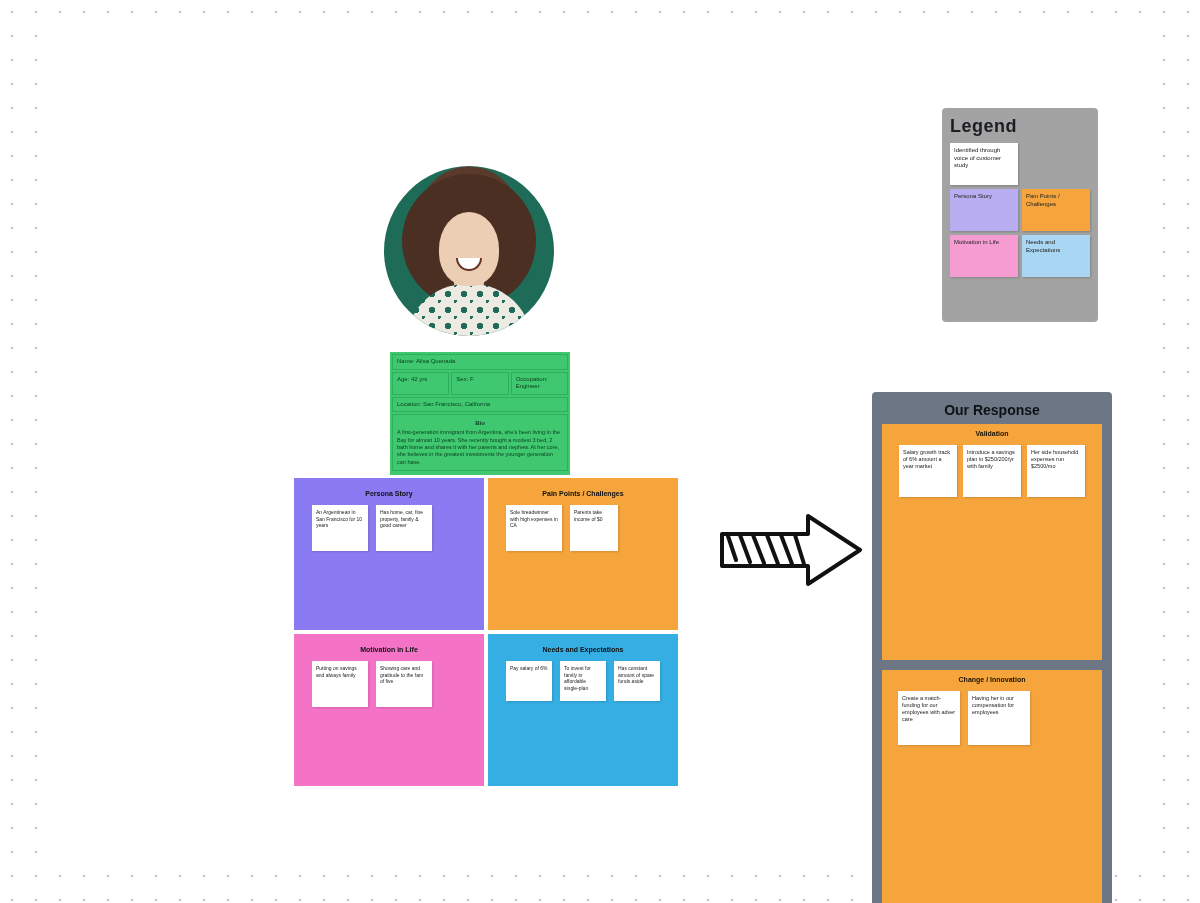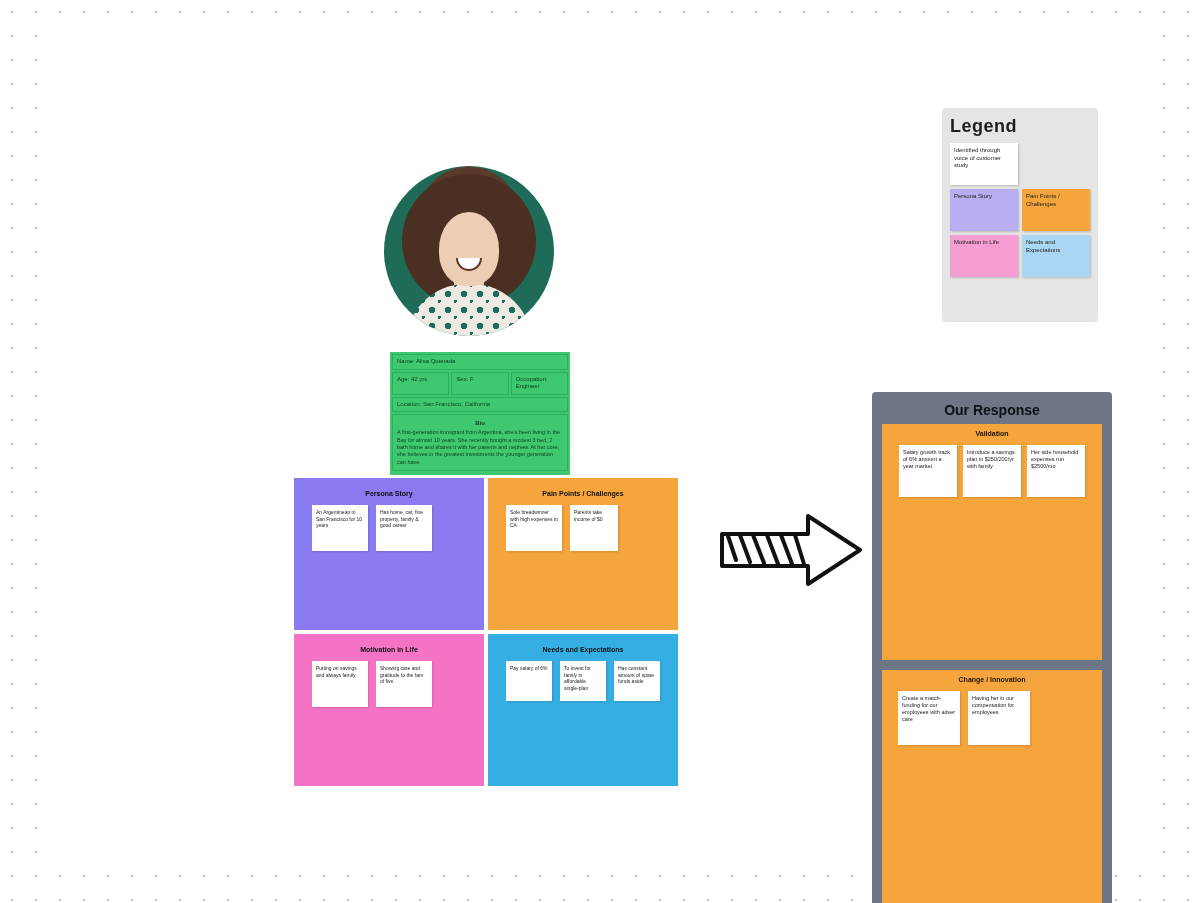--- a/index.html
+++ b/index.html
@@ -117,21 +117,21 @@
     position:absolute;
     left:672px; top:480px;
     width:150px; height:90px;
   }
 
   
   .legend {
     position:absolute;
     left:898px; top:84px;
     width:156px; height:214px;
-    background:#e5e5e5;
+    background:#a3a3a3;
     border-radius:4px;
     padding:8px 8px;
   }
   .legend-title { font-size:18px; font-weight:900; color:#1a1d22; letter-spacing:.5px; margin-bottom:6px;}
   .legend-grid {
     display:grid; grid-template-columns:1fr 1fr; grid-template-rows:auto auto auto;
     gap:4px;
   }
   .swatch {
     min-height:42px;

